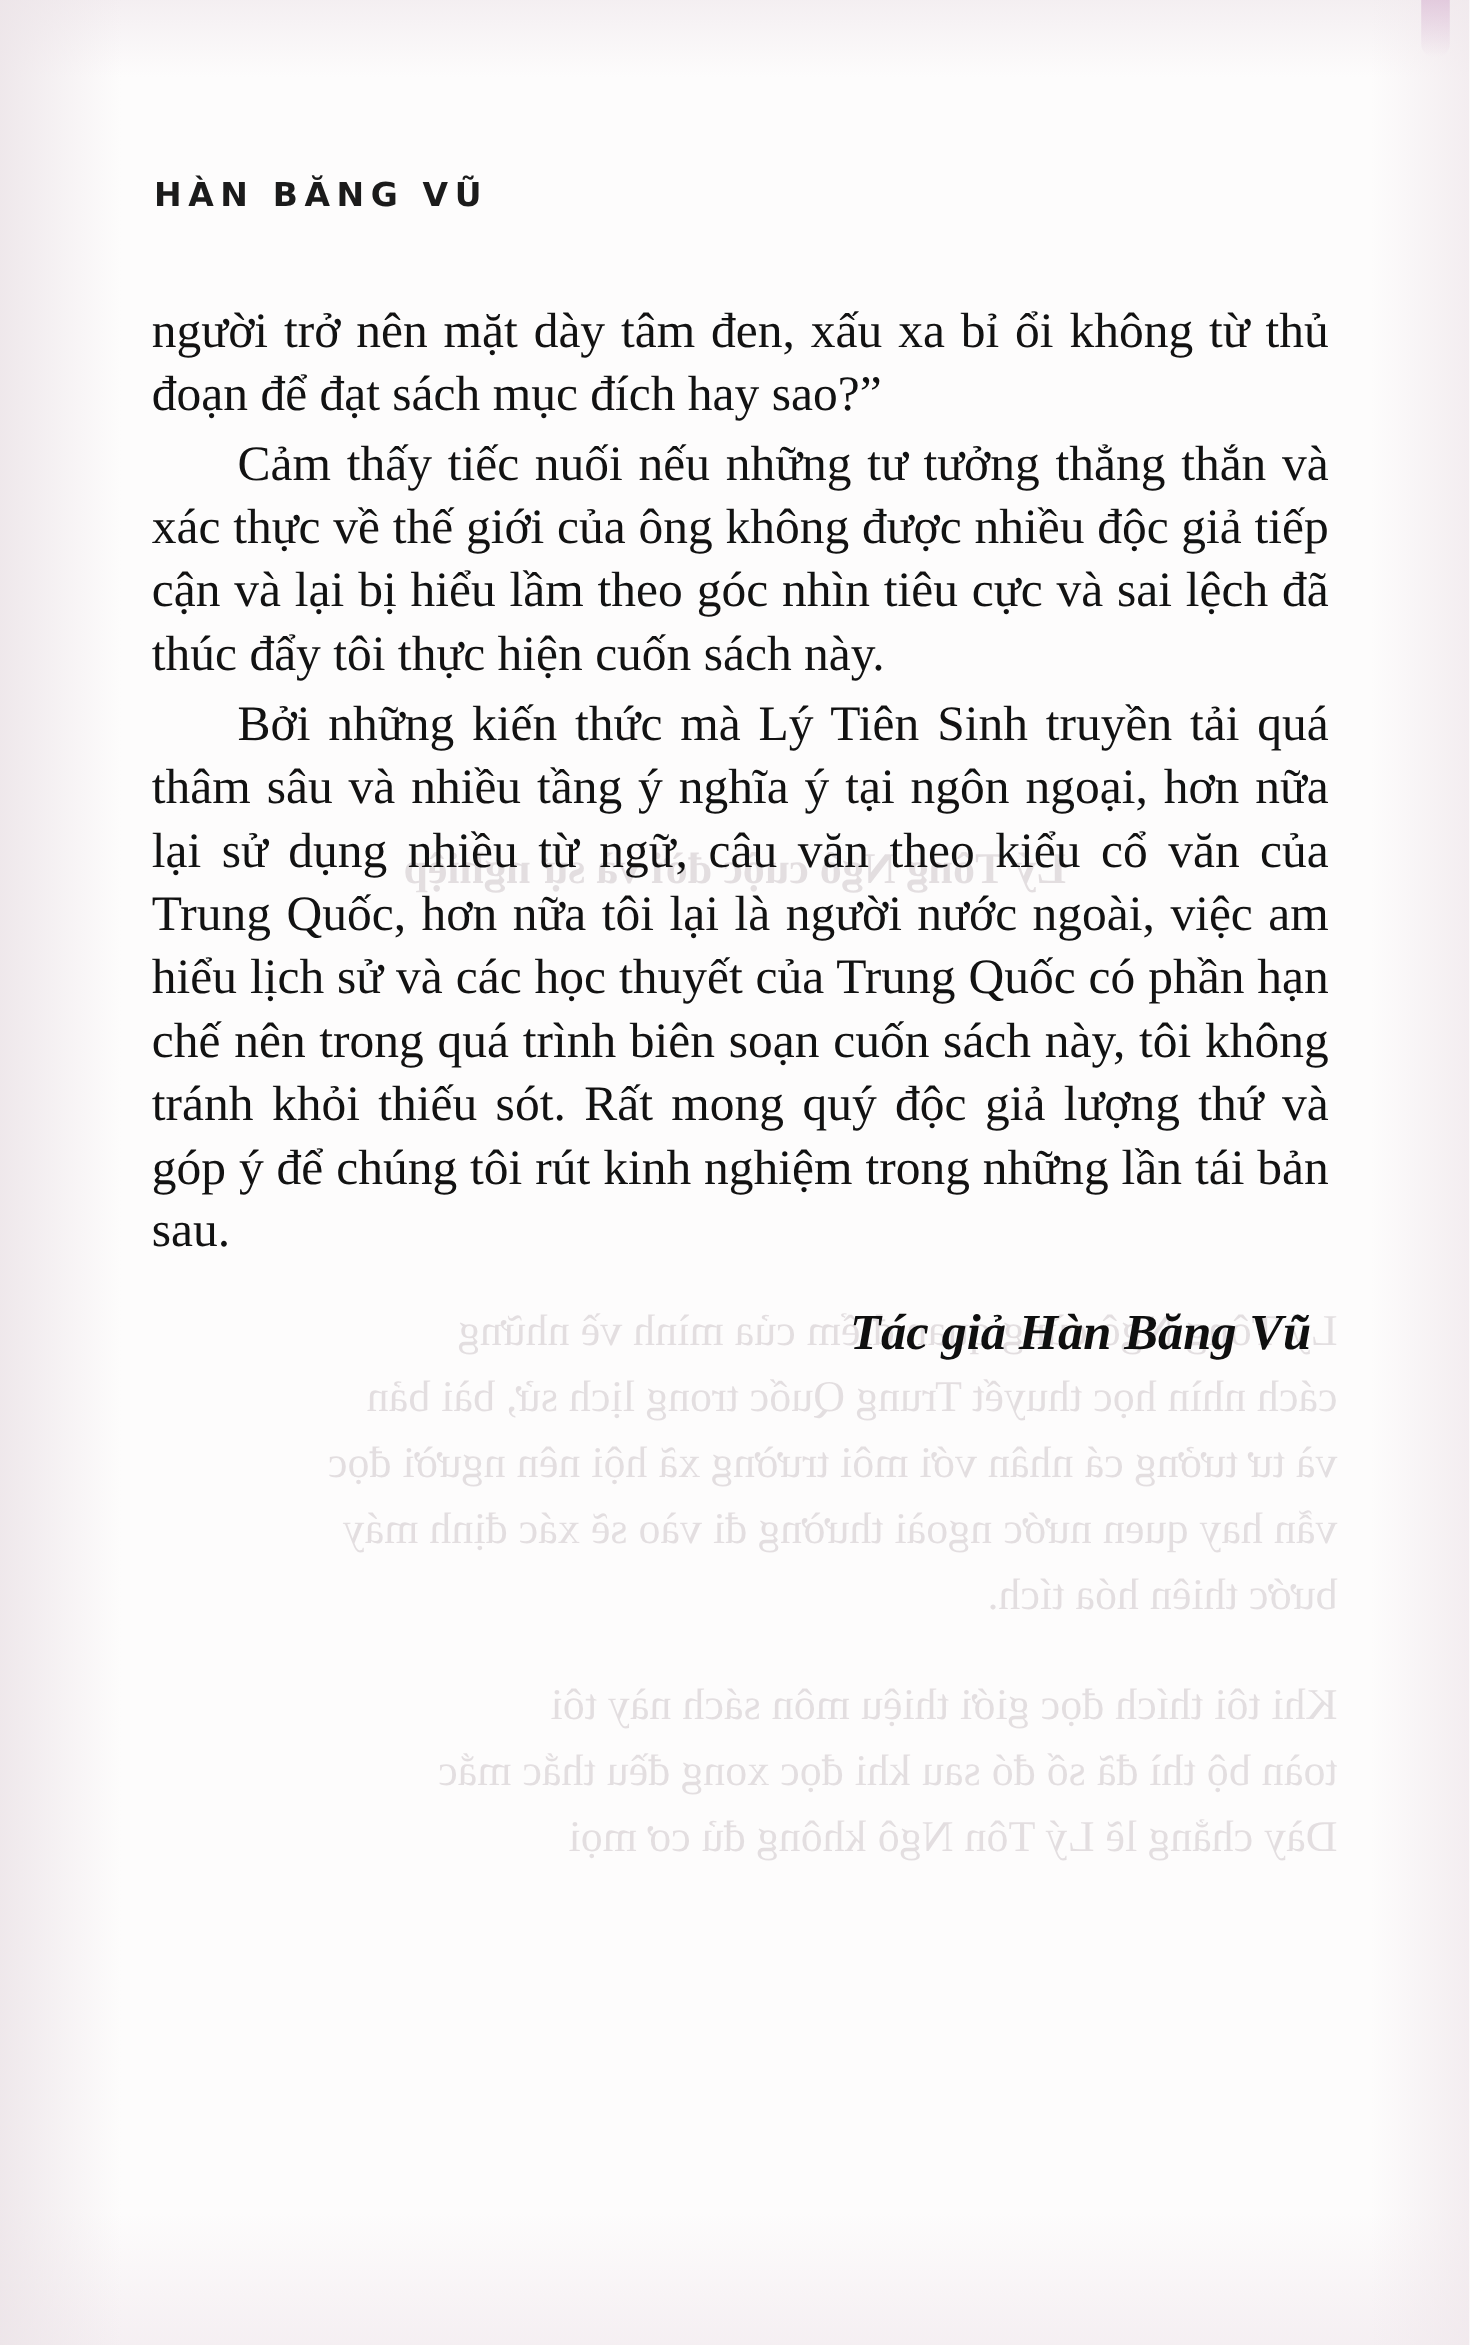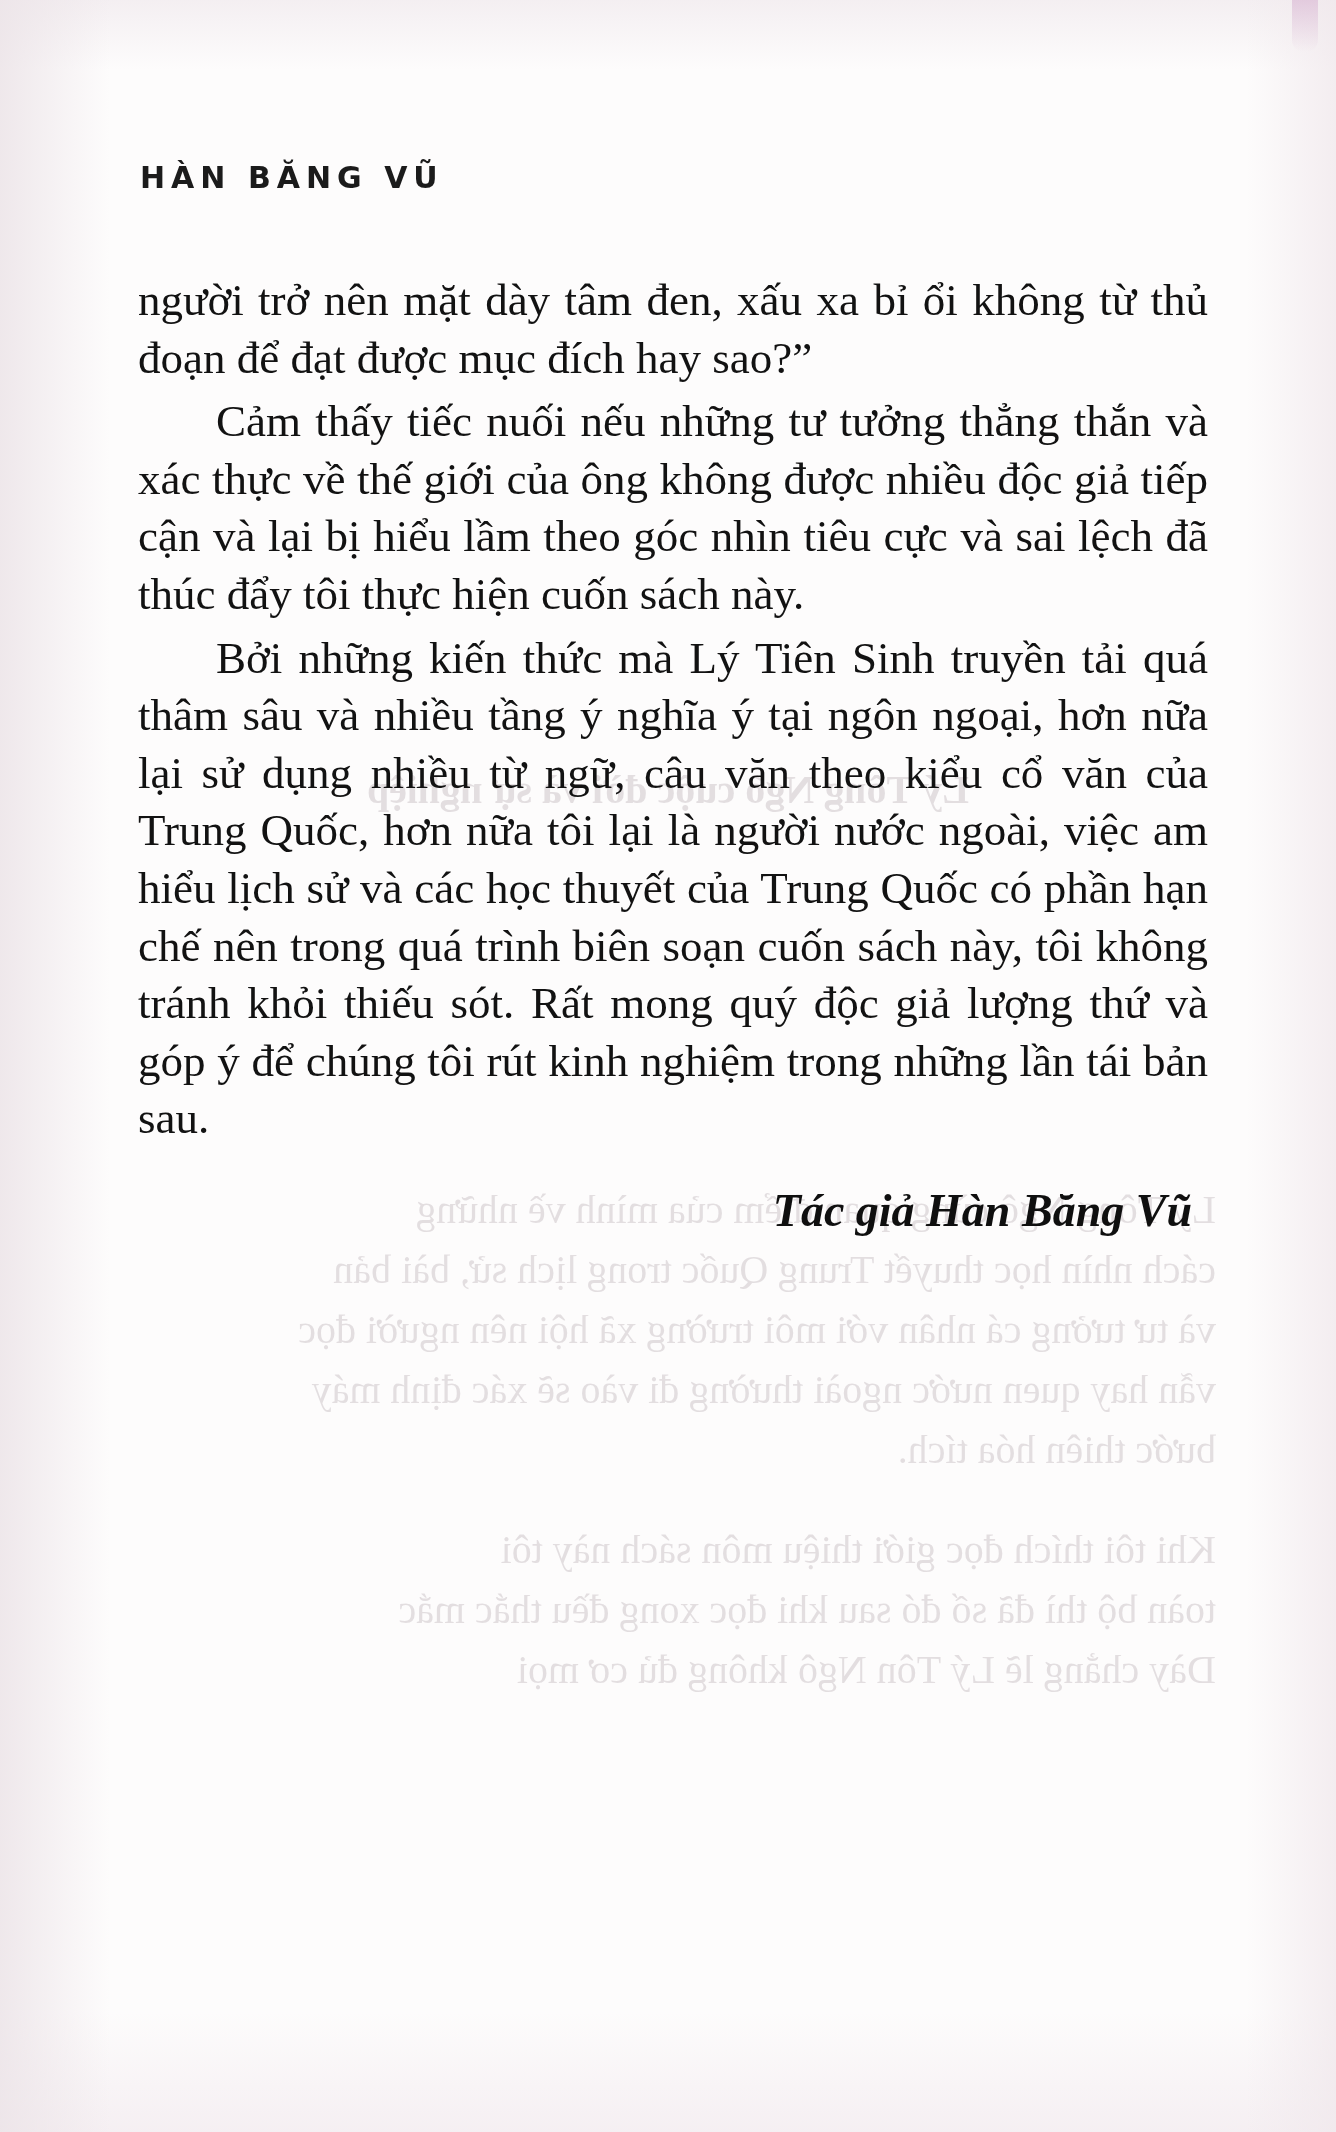--- a/index.html
+++ b/index.html
@@ -131,19 +131,19 @@
       <div class="st-line">bước thiên hóa tích.</div>
       <div class="st-line" style="margin-top:40px">Khi tôi thích đọc giới thiệu môn sách này tôi</div>
       <div class="st-line">toàn bộ thì đã số đó sau khi đọc xong đều thắc mắc</div>
       <div class="st-line">Dày chẳng lẽ Lý Tôn Ngô không đủ cơ mọi</div>
     </div>
   </div>
 
   <div class="running-head">HÀN BĂNG VŨ</div>
 
   <div class="body-text">
-    <p class="para">người trở nên mặt dày tâm đen, xấu xa bỉ ổi không từ thủ đoạn để đạt được mục đích hay sao?”</p>
+    <p class="para">người trở nên mặt dày tâm đen, xấu xa bỉ ổi không từ thủ đoạn để đạt sách mục đích hay sao?”</p>
     <p class="para indent">Cảm thấy tiếc nuối nếu những tư tưởng thẳng thắn và xác thực về thế giới của ông không được nhiều độc giả tiếp cận và lại bị hiểu lầm theo góc nhìn tiêu cực và sai lệch đã thúc đẩy tôi thực hiện cuốn sách này.</p>
     <p class="para indent">Bởi những kiến thức mà Lý Tiên Sinh truyền tải quá thâm sâu và nhiều tầng ý nghĩa ý tại ngôn ngoại, hơn nữa lại sử dụng nhiều từ ngữ, câu văn theo kiểu cổ văn của Trung Quốc, hơn nữa tôi lại là người nước ngoài, việc am hiểu lịch sử và các học thuyết của Trung Quốc có phần hạn chế nên trong quá trình biên soạn cuốn sách này, tôi không tránh khỏi thiếu sót. Rất mong quý độc giả lượng thứ và góp ý để chúng tôi rút kinh nghiệm trong những lần tái bản sau.</p>
     <div class="signature">Tác giả Hàn Băng Vũ</div>
   </div>
 
 </div>
 
 </body></html>

